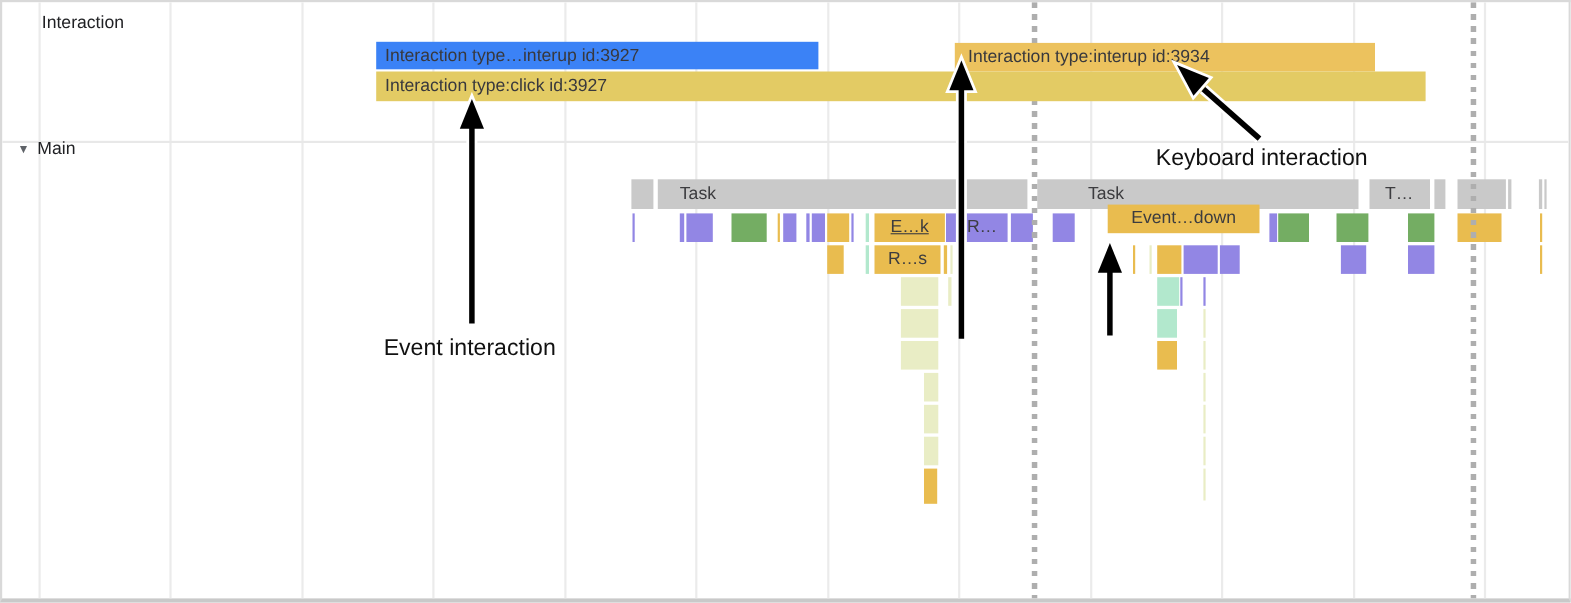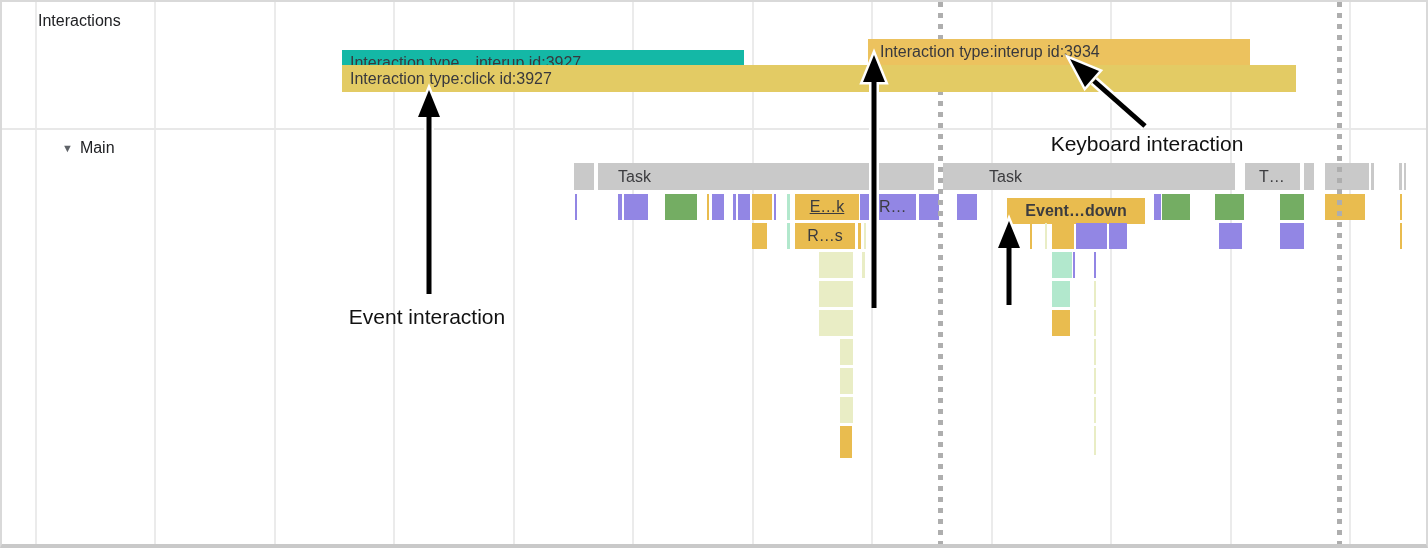--- a/index.html
+++ b/index.html
@@ -50,26 +50,26 @@
       <div class="gridline" style="left: 630px;"></div>
       <div class="gridline" style="left: 750px;"></div>
       <div class="gridline" style="left: 869px;"></div>
       <div class="gridline" style="left: 989px;"></div>
       <div class="gridline" style="left: 1108px;"></div>
       <div class="gridline" style="left: 1228px;"></div>
       <div class="gridline" style="left: 1347px;"></div>
     </div>
   <div class="separator" id="track-separator" style="top: 126px;"></div>
 
-  <div class="track-label" style="left:36px;top:10px;">Interactions</div>
+  <div class="track-label" style="left:36px;top:10px;">Interaction</div>
 
-  <div class="track-label" style="left:14px;top:137px;margin-left:46px;"><span class="tri">▼</span><span>Main</span></div>
+  <div class="track-label" style="left:14px;top:125px;"><span class="tri">▼</span><span>Main</span></div>
 
   <div id="interaction-bars">
-      <div class="ibar" style="left: 340px; top: 48px; width: 402px; height: 25px; background: #14b8a6; line-height: 25px; padding-left: 8px;">
+      <div class="ibar" style="left: 340px; top: 36px; width: 402px; height: 25px; background: #3b82f6; line-height: 25px; padding-left: 8px;">
         <span class="lbl">Interaction type…interup id:3927</span>
       </div>
       <div class="ibar" style="left: 866px; top: 37px; width: 382px; height: 26px; background: rgb(236, 194, 94); line-height: 26px; padding-left: 12px;">
         <span class="lbl">Interaction type:interup id:3934</span>
       </div>
       <div class="ibar" style="left: 340px; top: 63px; width: 954px; height: 27px; background: rgb(227, 203, 100); line-height: 27px; padding-left: 8px;">
         <span class="lbl">Interaction type:click id:3927</span>
       </div>
     </div>
   <div id="flame-bars">
@@ -101,21 +101,21 @@
       <div class="fbar" style="left: 785px; top: 192px; width: 3px; height: 26px; background: rgb(178, 232, 205); line-height: 26px;"></div>
       <div class="fbar center" style="left: 793px; top: 192px; width: 64px; height: 26px; background: rgb(233, 188, 79); line-height: 26px; text-decoration: underline;">
         <span class="lbl">E…k</span>
       </div>
       <div class="fbar" style="left: 858px; top: 192px; width: 10px; height: 26px; background: rgb(146, 134, 228); line-height: 26px;"></div>
       <div class="fbar" style="left: 873px; top: 192px; width: 41px; height: 26px; background: rgb(146, 134, 228); line-height: 26px; padding-left: 4px;">
         <span class="lbl">R…</span>
       </div>
       <div class="fbar" style="left: 917px; top: 192px; width: 20px; height: 26px; background: rgb(146, 134, 228); line-height: 26px;"></div>
       <div class="fbar" style="left: 955px; top: 192px; width: 20px; height: 26px; background: rgb(146, 134, 228); line-height: 26px;"></div>
-      <div class="fbar center" style="left: 1005px; top: 196px; width: 138px; height: 26px; background: rgb(233, 188, 79); line-height: 26px; font-weight: bold;">
+      <div class="fbar center" style="left: 1005px; top: 184px; width: 138px; height: 26px; background: rgb(233, 188, 79); line-height: 26px;">
         <span class="lbl">Event…down</span>
       </div>
       <div class="fbar" style="left: 1152px; top: 192px; width: 7px; height: 26px; background: rgb(146, 134, 228); line-height: 26px;"></div>
       <div class="fbar" style="left: 1160px; top: 192px; width: 28px; height: 26px; background: rgb(116, 173, 99); line-height: 26px;"></div>
       <div class="fbar" style="left: 1213px; top: 192px; width: 29px; height: 26px; background: rgb(116, 173, 99); line-height: 26px;"></div>
       <div class="fbar" style="left: 1278px; top: 192px; width: 24px; height: 26px; background: rgb(116, 173, 99); line-height: 26px;"></div>
       <div class="fbar" style="left: 1323px; top: 192px; width: 40px; height: 26px; background: rgb(233, 188, 79); line-height: 26px;"></div>
       <div class="fbar" style="left: 1398px; top: 192px; width: 2px; height: 26px; background: rgb(233, 188, 79); line-height: 26px;"></div>
       <div class="fbar" style="left: 750px; top: 221px; width: 15px; height: 26px; background: rgb(233, 188, 79); line-height: 26px;"></div>
       <div class="fbar" style="left: 785px; top: 221px; width: 3px; height: 26px; background: rgb(178, 232, 205); line-height: 26px;"></div>

